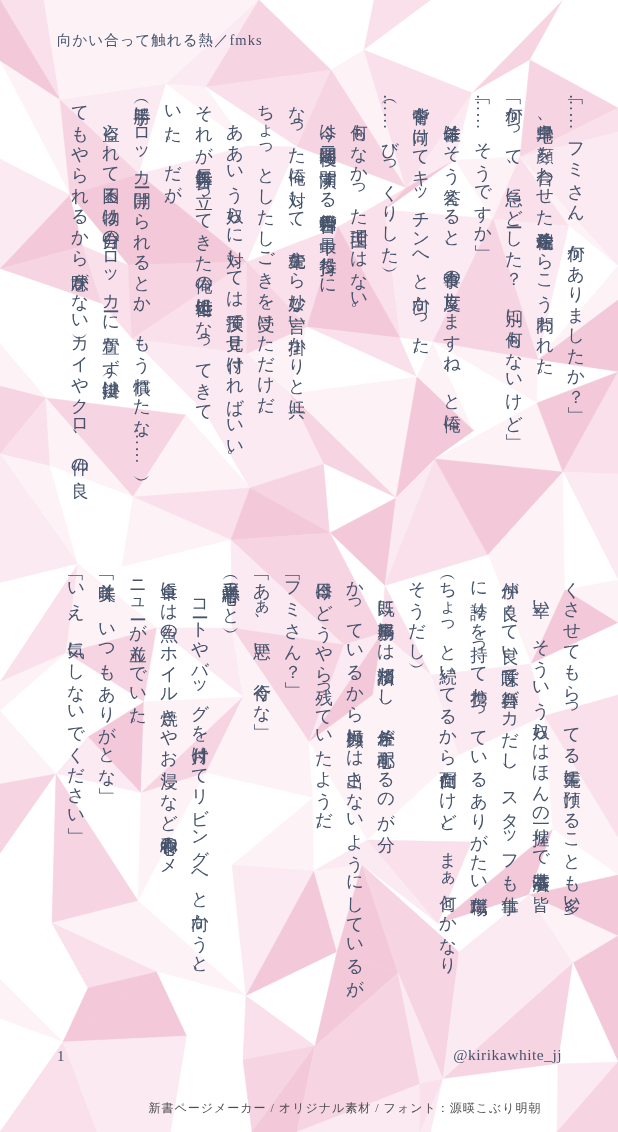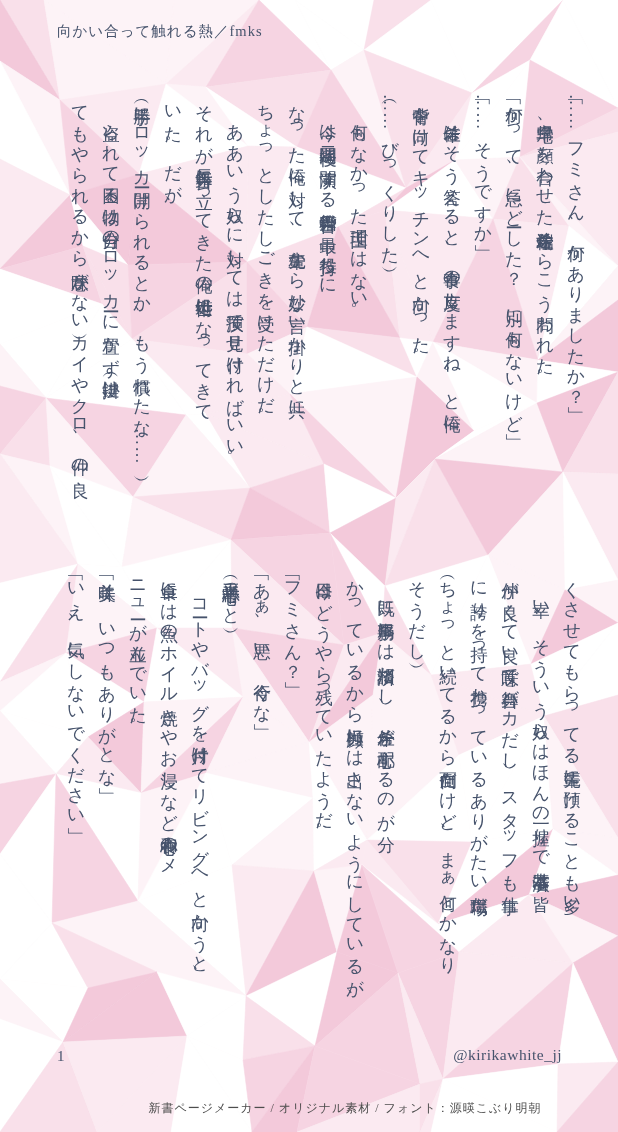--- a/index.html
+++ b/index.html
@@ -3,21 +3,21 @@
 <meta charset="utf-8">
 <style>
   html,body{margin:0;padding:0;}
   body{
     width:618px;height:1132px;position:relative;overflow:hidden;
     background:#fdf4f7;color:#46536c;
     font-family:"Liberation Serif","DejaVu Serif",serif;
   }
   svg.mesh{position:absolute;left:0;top:0;z-index:0;}
   .layer{position:absolute;z-index:1;}
-  .title{left:57px;top:22px;font-size:14.5px;letter-spacing:1px;}
+  .title{left:57px;top:31px;font-size:14.5px;letter-spacing:1px;}
   .vblock{
     position:absolute;z-index:1;
     writing-mode:vertical-rl;text-orientation:mixed;
     height:452px;
   }
   .vblock-top{top:93px;right:27px;}
   .vblock-bottom{top:569px;right:31px;}
   .vline{
     margin:0;white-space:pre;
     font-size:17.5px;line-height:31px;letter-spacing:0.8px;

